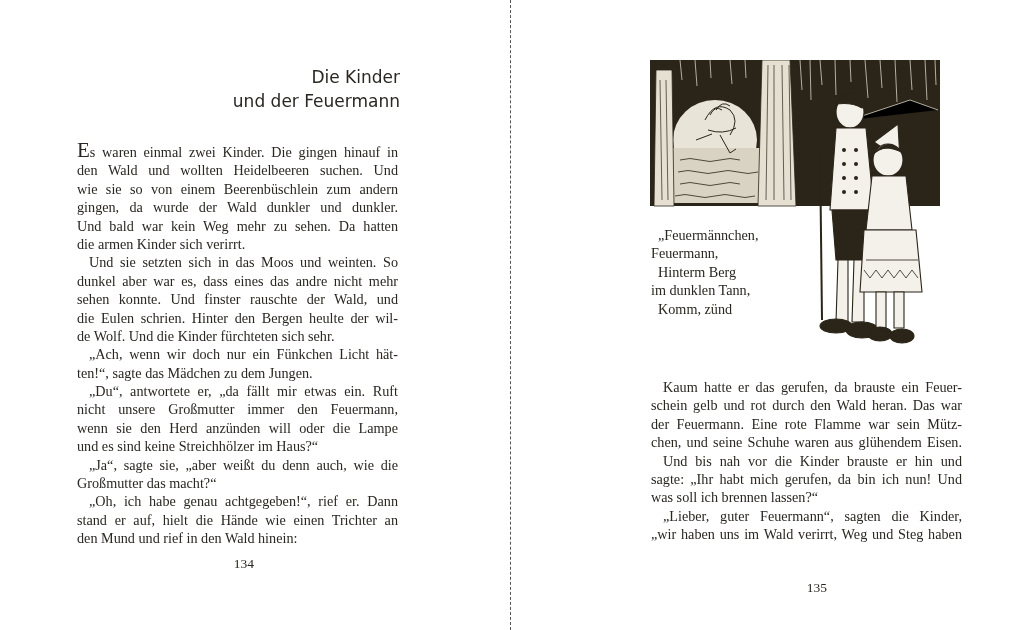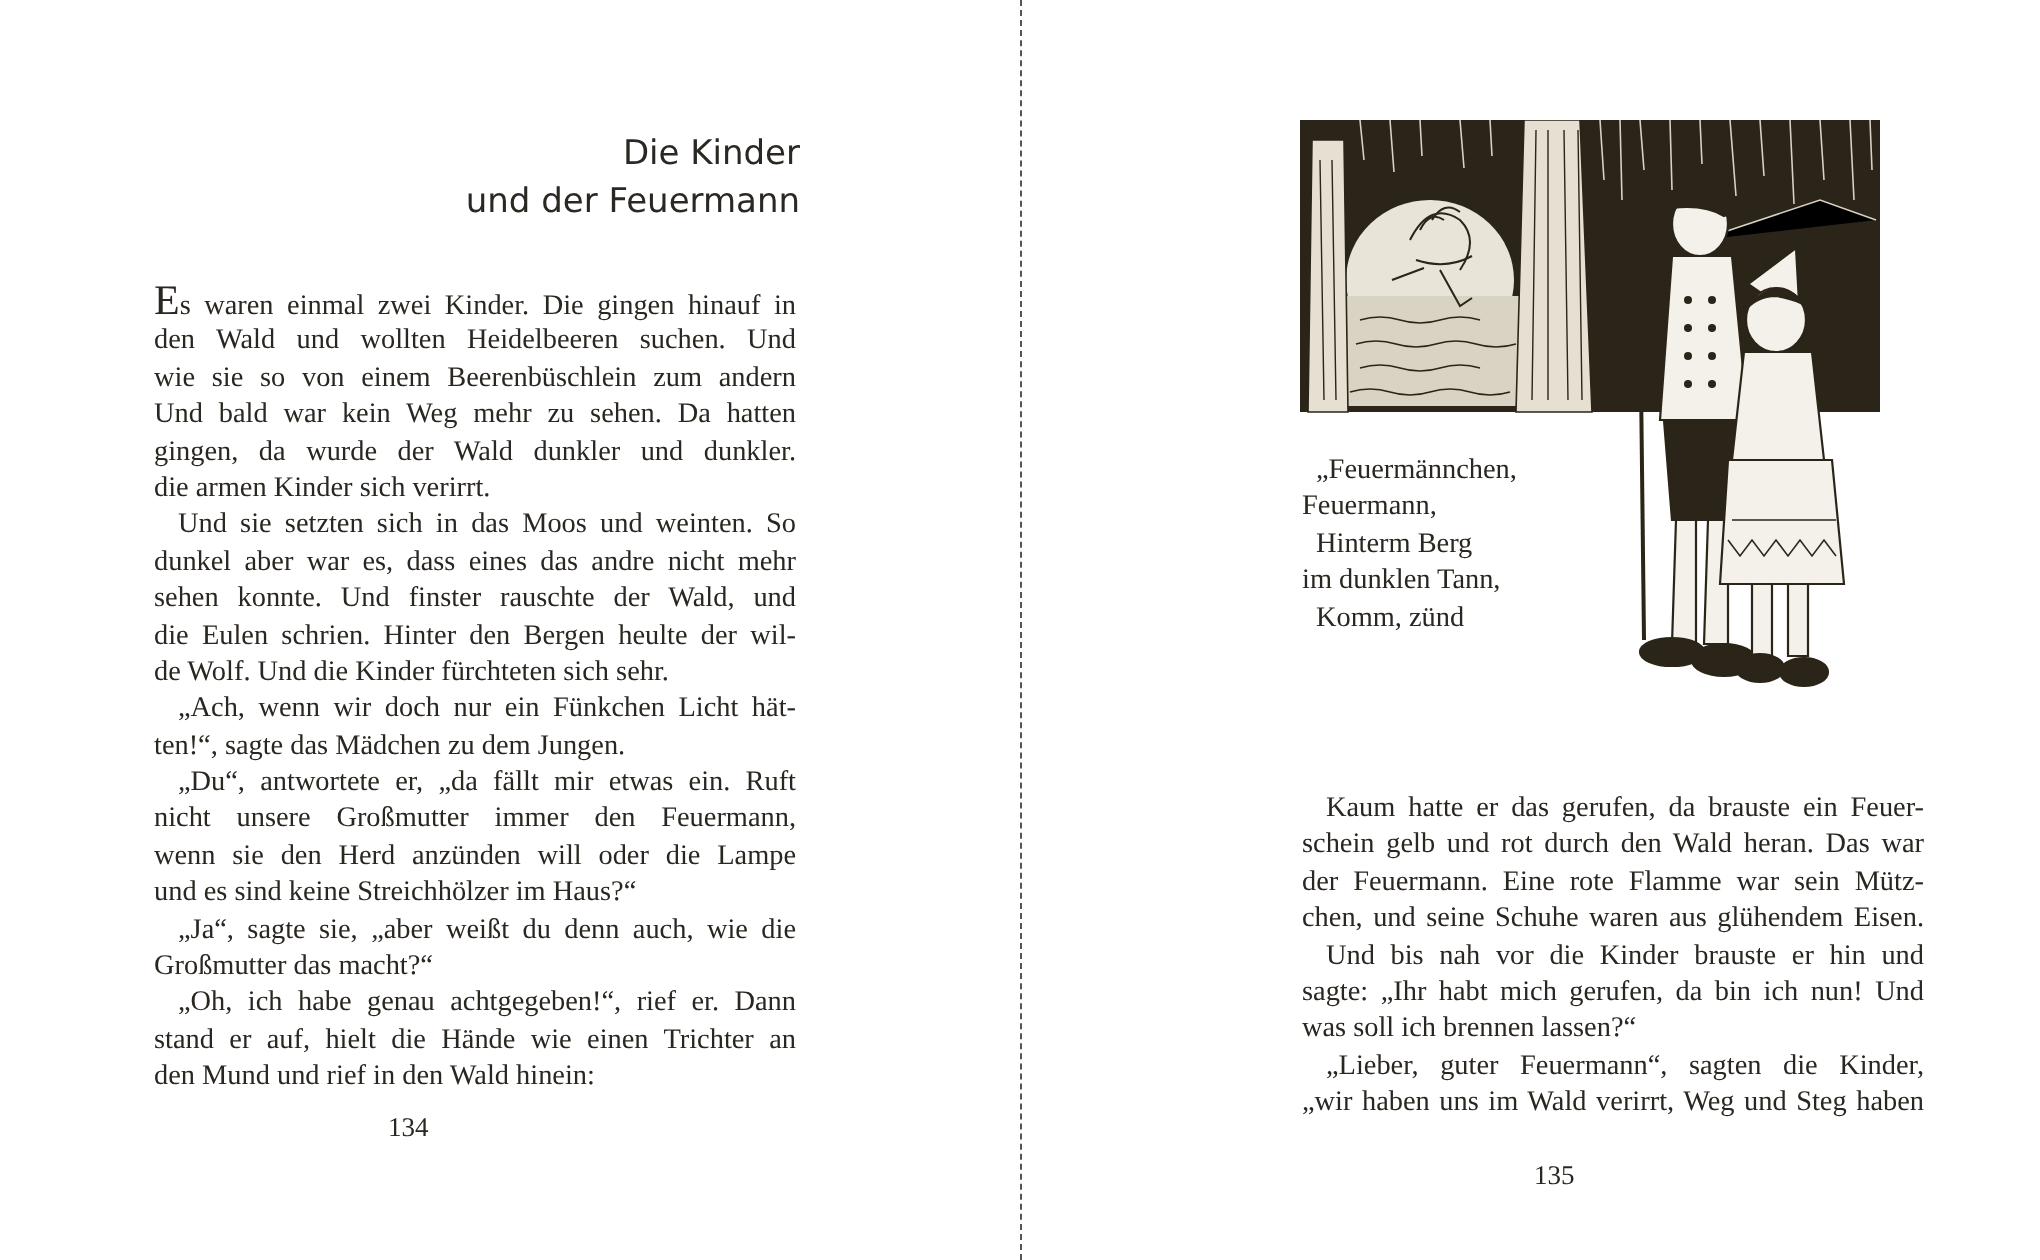--- a/index.html
+++ b/index.html
@@ -25,55 +25,55 @@
     .title div { white-space: nowrap; }
     .body-text {
       position: absolute; left: 77px; width: 321px; top: 143px;
       font-size: 14.2px; line-height: 18.4px;
     }
     .line { display: block; text-align: justify; text-align-last: justify; white-space: nowrap; height: 18.4px; }
     .line.last { text-align-last: left; }
     .line.indent { padding-left: 12px; }
     .dropcap { font-size: 21px; line-height: 14px; }
     .page-num {
-      position: absolute; top: 556px; width: 60px; text-align: left;
+      position: absolute; top: 556px; width: 60px; text-align: right;
       font-size: 13.5px; color: #2a2620;
     }
     .pn-left { left: 194px; }
     .pn-right { left: 255px; margin-top: 24px; }
 
     
     .illustration {
       position: absolute; left: 138px; top: 60px; width: 292px; height: 292px;
     }
     .verse {
       position: absolute; left: 139px; top: 226px; width: 170px;
       font-size: 14.2px; line-height: 18.4px;
     }
     .verse div { white-space: nowrap; }
     .verse .in { padding-left: 7px; }
     .right-text {
       position: absolute; left: 139px; top: 378px; width: 311px;
-      font-size: 14.2px; line-height: 18.4px; margin-top: 17px;
+      font-size: 14.2px; line-height: 18.4px;
     }
   </style>
 </head>
 <body>
 
 <div class="page page-left">
   <div class="title">
     <div>Die Kinder</div>
     <div>und der Feuermann</div>
   </div>
   <div class="body-text" id="left-body">
       <span class="line"><span class="dropcap">E</span><span>s waren einmal zwei Kinder. Die gingen hinauf in</span></span>
       <span class="line">den Wald und wollten Heidelbeeren suchen. Und</span>
       <span class="line">wie sie so von einem Beerenbüschlein zum andern</span>
+      <span class="line">gingen, da wurde der Wald dunkler und dunkler.</span>
       <span class="line">Und bald war kein Weg mehr zu sehen. Da hatten</span>
-      <span class="line">gingen, da wurde der Wald dunkler und dunkler.</span>
       <span class="line last">die armen Kinder sich verirrt.</span>
       <span class="line indent">Und sie setzten sich in das Moos und weinten. So</span>
       <span class="line">dunkel aber war es, dass eines das andre nicht mehr</span>
       <span class="line">sehen konnte. Und finster rauschte der Wald, und</span>
       <span class="line">die Eulen schrien. Hinter den Bergen heulte der wil-</span>
       <span class="line last">de Wolf. Und die Kinder fürchteten sich sehr.</span>
       <span class="line indent">„Ach, wenn wir doch nur ein Fünkchen Licht hät-</span>
       <span class="line last">ten!“, sagte das Mädchen zu dem Jungen.</span>
       <span class="line indent">„Du“, antwortete er, „da fällt mir etwas ein. Ruft</span>
       <span class="line">nicht unsere Großmutter immer den Feuermann,</span>

